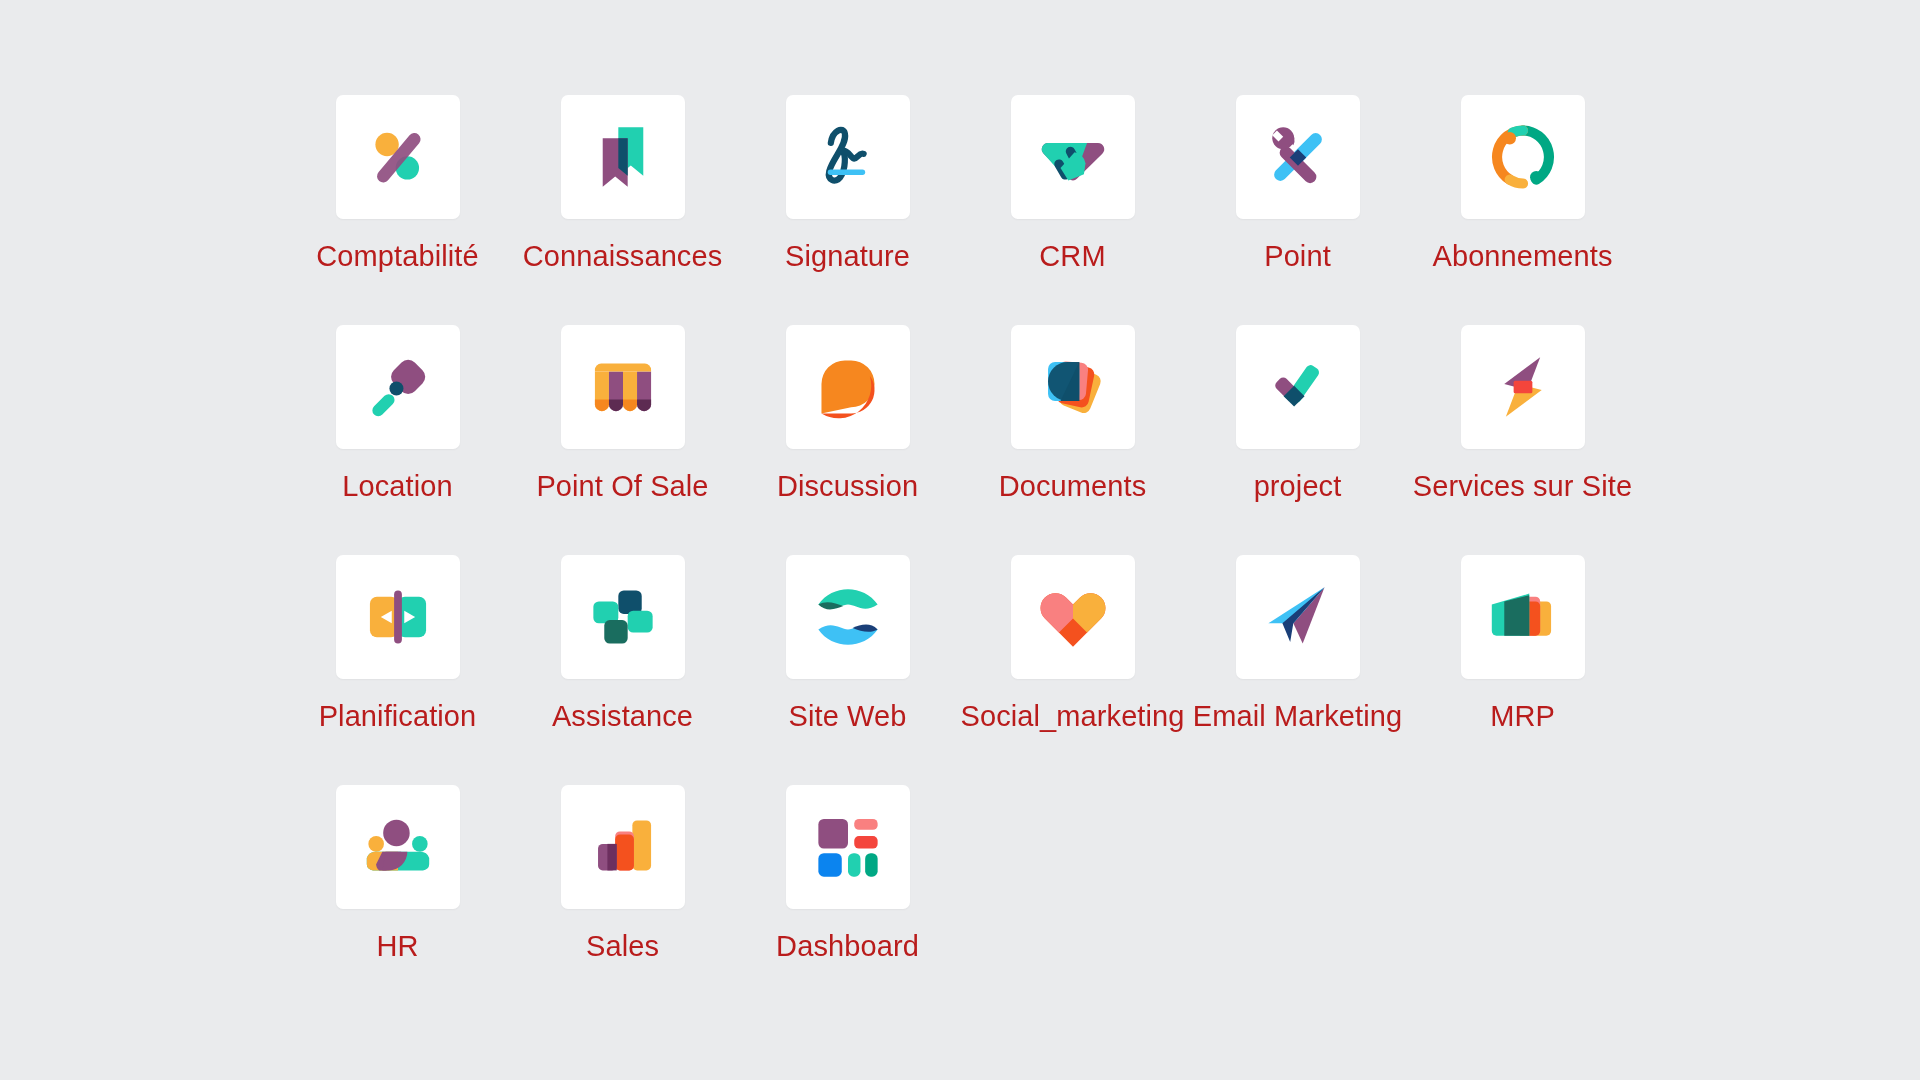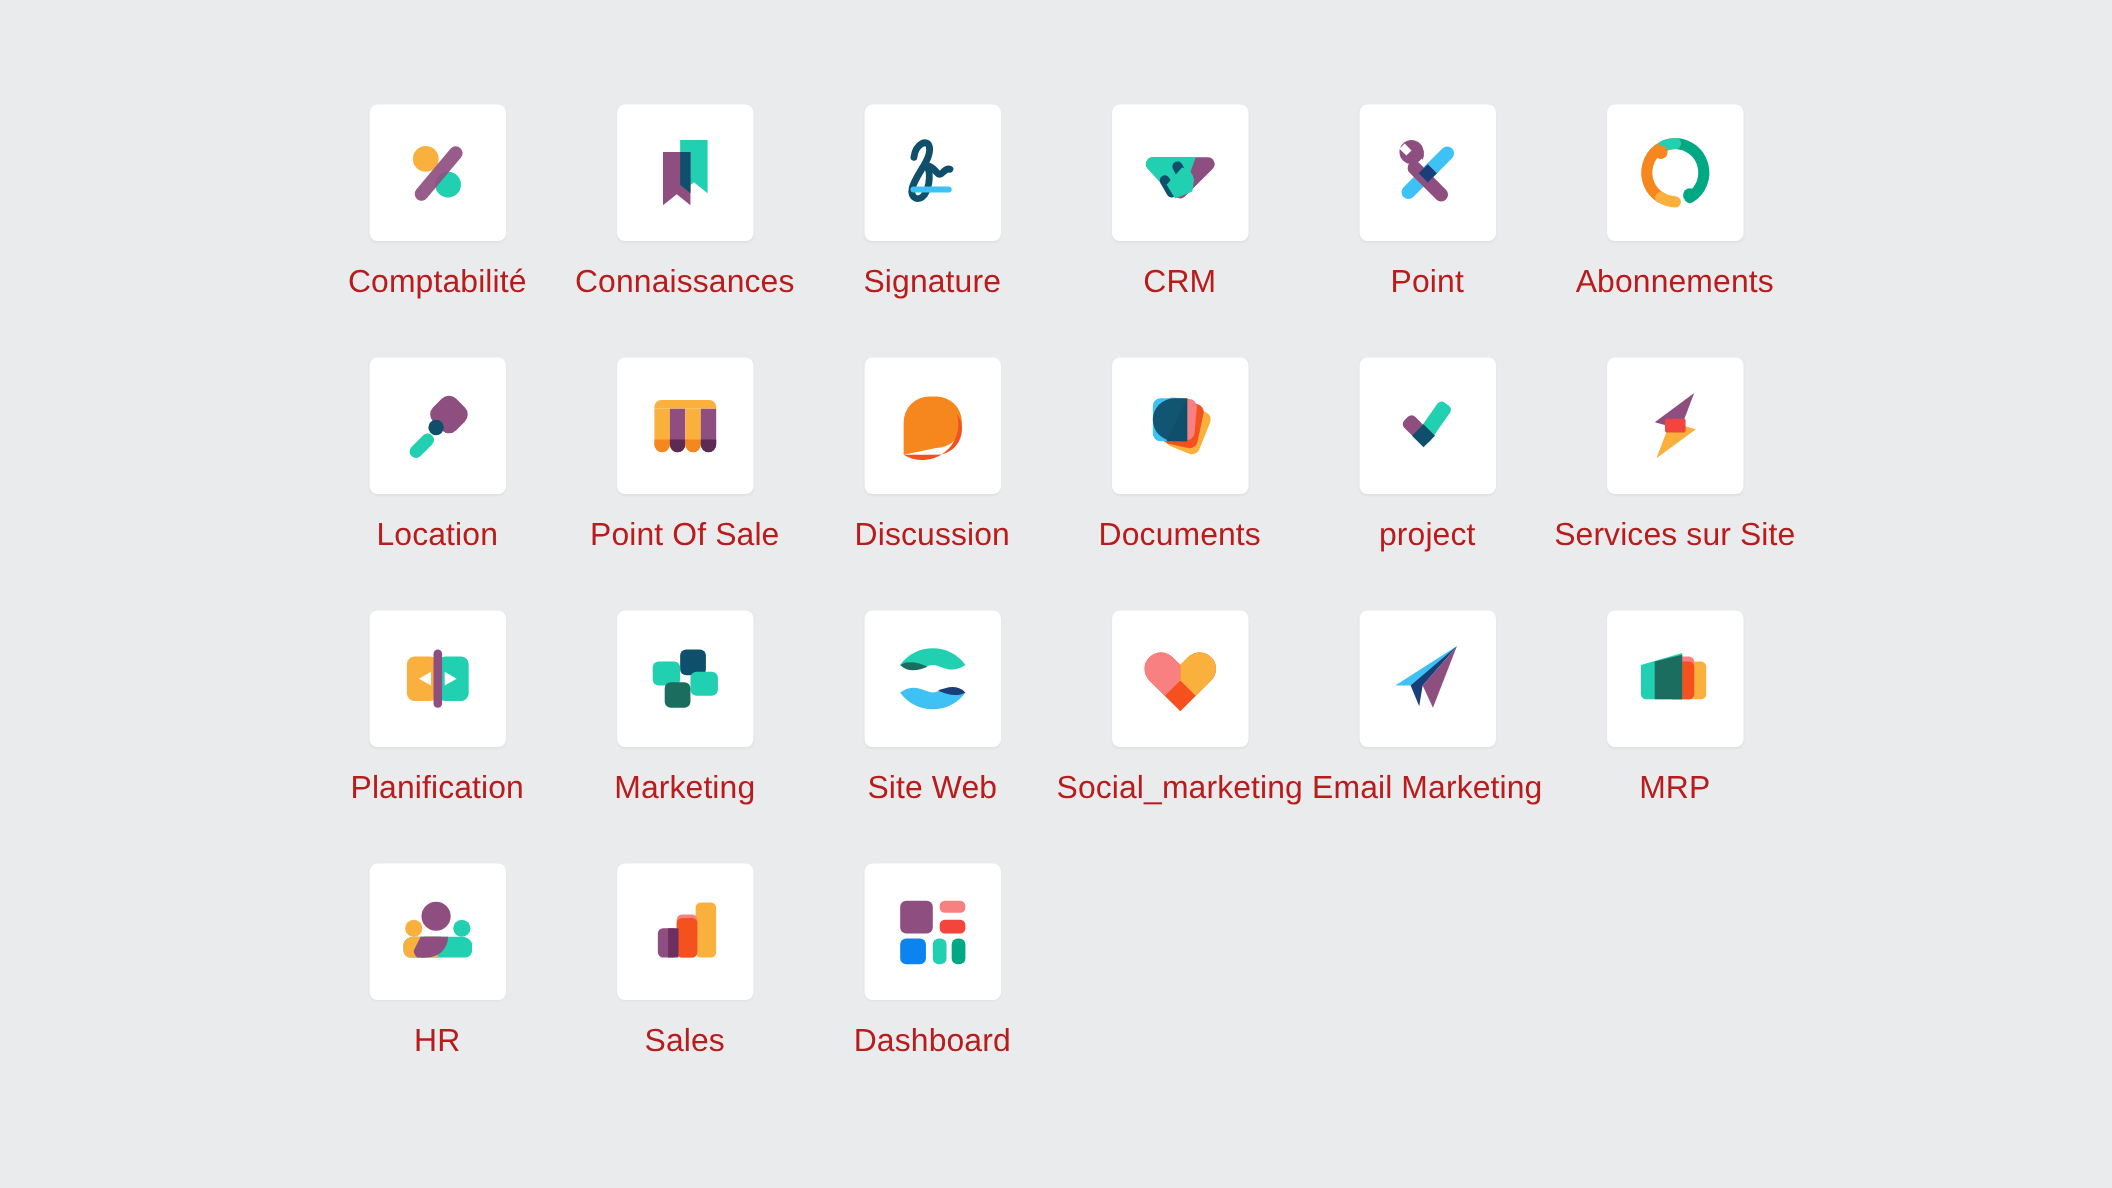--- a/index.html
+++ b/index.html
@@ -242,21 +242,21 @@
       <div class="app-tile">
         <span>
           <svg viewBox="0 0 100 100" width="78" height="78" xmlns="http://www.w3.org/2000/svg">
         <rect x="44" y="16" width="30" height="30" rx="7" fill="#0f4f6b"></rect>
         <rect x="12" y="30" width="32" height="28" rx="7" fill="#21d0b0"></rect>
         <rect x="56" y="42" width="32" height="28" rx="7" fill="#21d0b0"></rect>
         <rect x="26" y="54" width="30" height="30" rx="7" fill="#1a6d5f"></rect>
       </svg>
         </span>
       </div>
-      <div class="app-label">Marketing</div>
+      <div class="app-label">Assistance</div>
     </div>
     <div class="app-cell">
       <div class="app-tile">
         <span>
           <svg viewBox="0 0 100 100" width="78" height="78" xmlns="http://www.w3.org/2000/svg">
         <path d="M12 34 C30 8 70 8 88 34 C70 46 60 34 50 34 C40 34 30 46 12 34 z" fill="#21d0b0"></path>
         <path d="M12 34 C22 44 34 40 44 36 C34 32 22 28 12 34 z" fill="#1a6d5f"></path>
         <path d="M88 66 C70 92 30 92 12 66 C30 54 40 66 50 66 C60 66 70 54 88 66 z" fill="#3ec1f5"></path>
         <path d="M88 66 C78 56 66 60 56 64 C66 68 78 72 88 66 z" fill="#1a3f78"></path>
       </svg>

